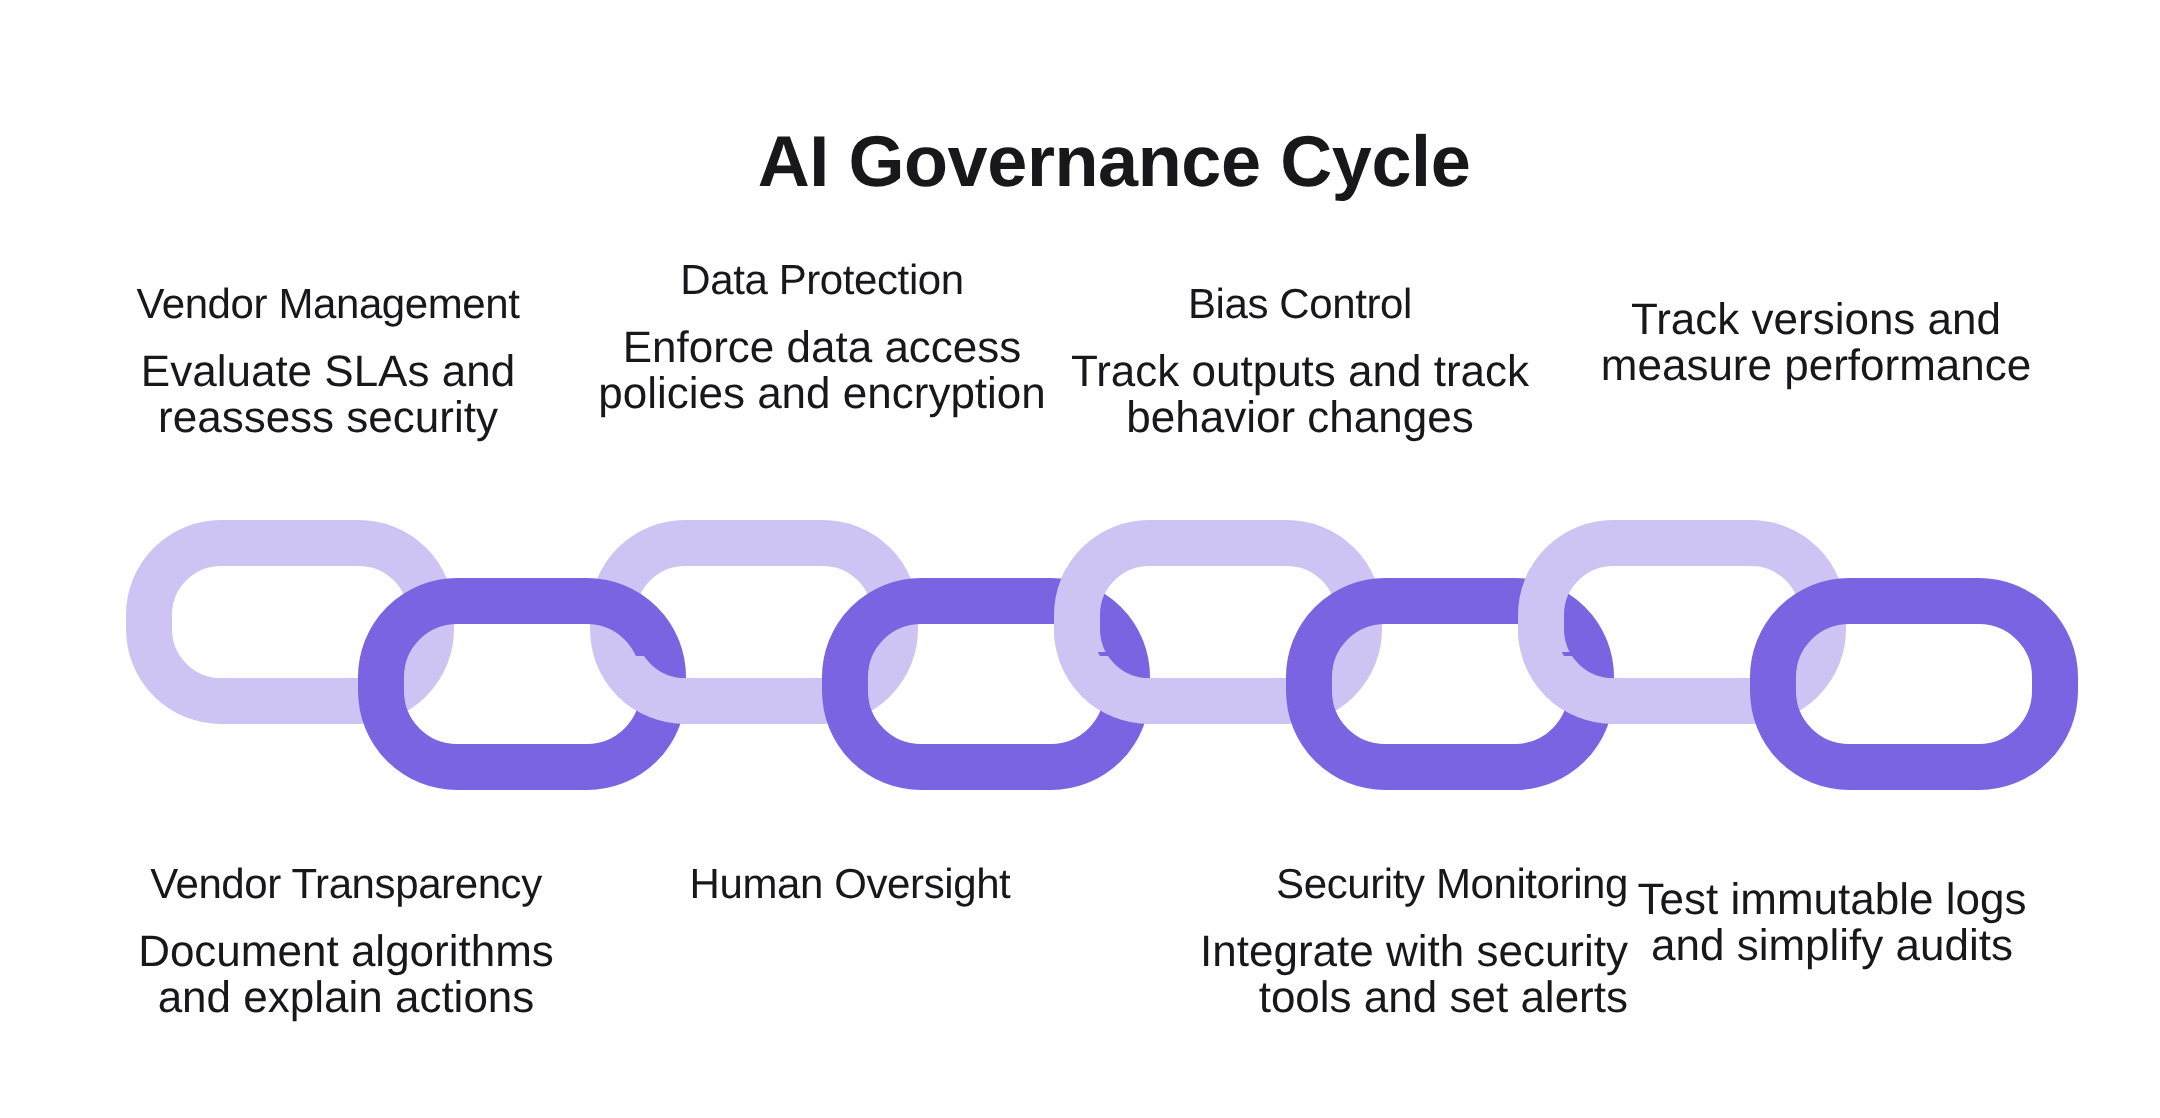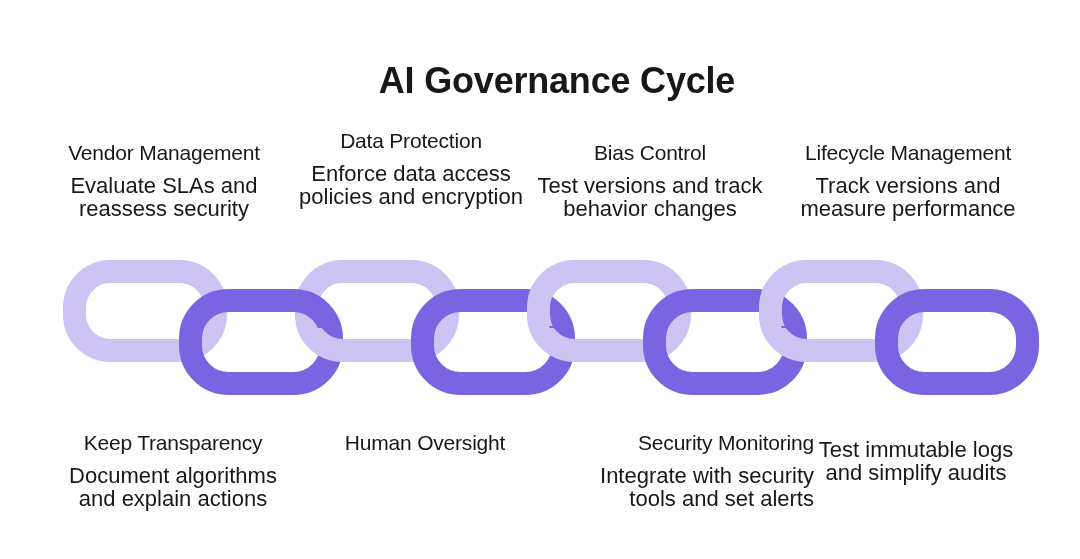--- a/index.html
+++ b/index.html
@@ -38,25 +38,24 @@
         <p>Evaluate SLAs and
 reassess security</p>
       </div>
       <div class="col" style="left: 271px; top: 128px;">
         <h2>Data Protection</h2>
         <p>Enforce data access
 policies and encryption</p>
       </div>
       <div class="col" style="left: 510px; top: 140px;">
         <h2>Bias Control</h2>
-        <p>Test versions and track
+        <p>Track outputs and track
 behavior changes</p>
       </div>
       <div class="col" style="left: 768px; top: 140px;">
-        <h2>Lifecycle Management</h2>
         <p>Track versions and
 measure performance</p>
       </div>
     </div>
   <svg class="chain" id="chainSvg" width="1080" height="559" viewBox="0 0 1080 559" xmlns="http://www.w3.org/2000/svg">
       <defs>
         <clipPath id="clipb2">
           <rect x="289" y="328" width="66" height="42"></rect>
         </clipPath>
         <clipPath id="clipb4">
@@ -81,21 +80,21 @@
       <rect x="654.5" y="300.5" width="141" height="83" rx="38" fill="none" stroke="#7b64e2" stroke-width="23"></rect>
       <rect x="886.5" y="300.5" width="141" height="83" rx="38" fill="none" stroke="#7b64e2" stroke-width="23"></rect>
       <rect x="306.5" y="271.5" width="141" height="79" rx="36" fill="none" stroke="#cec4f3" stroke-width="23" clip-path="url(#clipb2)"></rect>
       <rect x="538.5" y="271.5" width="141" height="79" rx="36" fill="none" stroke="#cec4f3" stroke-width="23" clip-path="url(#clipb4)"></rect>
       <rect x="538.5" y="271.5" width="141" height="79" rx="36" fill="none" stroke="#cec4f3" stroke-width="23" clip-path="url(#clipt4)"></rect>
       <rect x="770.5" y="271.5" width="141" height="79" rx="36" fill="none" stroke="#cec4f3" stroke-width="23" clip-path="url(#clipb6)"></rect>
       <rect x="770.5" y="271.5" width="141" height="79" rx="36" fill="none" stroke="#cec4f3" stroke-width="23" clip-path="url(#clipt6)"></rect>
     </svg>
   <div id="bottomRow">
       <div class="col" style="left: 33px; top: 430px;">
-        <h2>Keep Transparency</h2>
+        <h2>Vendor Transparency</h2>
         <p>Document algorithms
 and explain actions</p>
       </div>
       <div class="col" style="left: 285px; top: 430px;">
         <h2>Human Oversight</h2>
       </div>
       <div class="col" style="left: 534px; top: 430px; text-align: right;">
         <h2>Security Monitoring</h2>
         <p>Integrate with security
 tools and set alerts</p>

